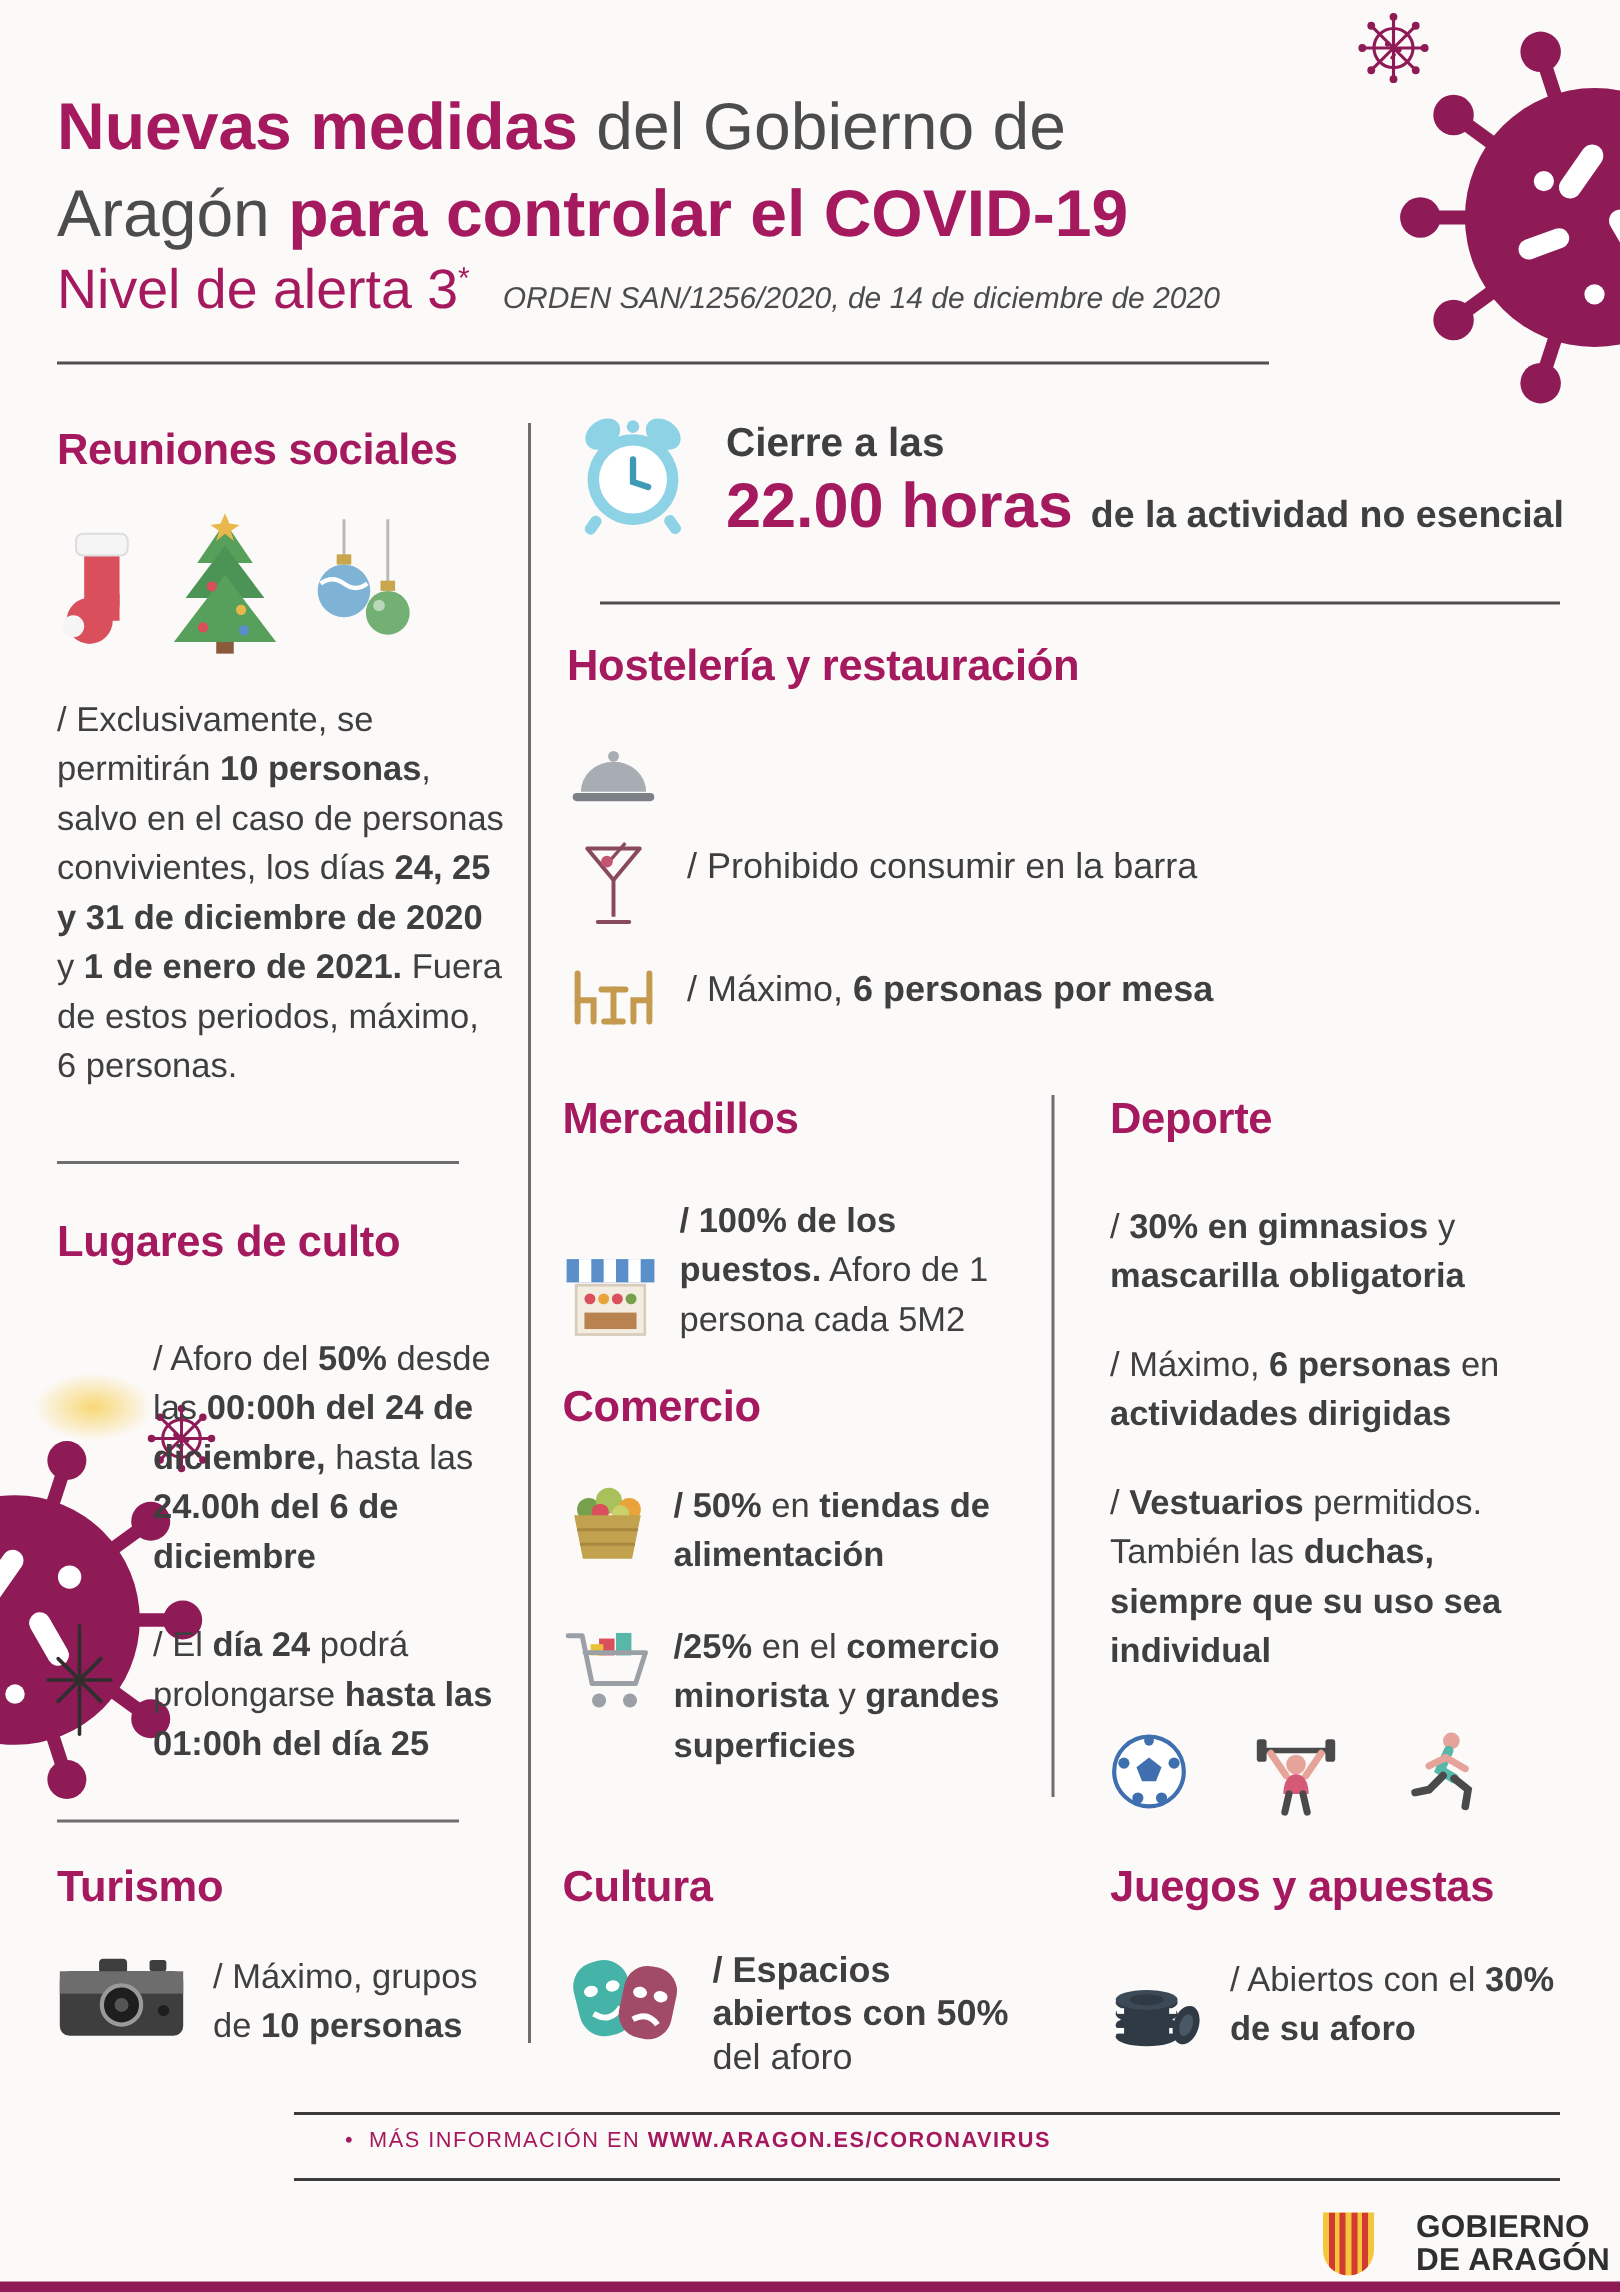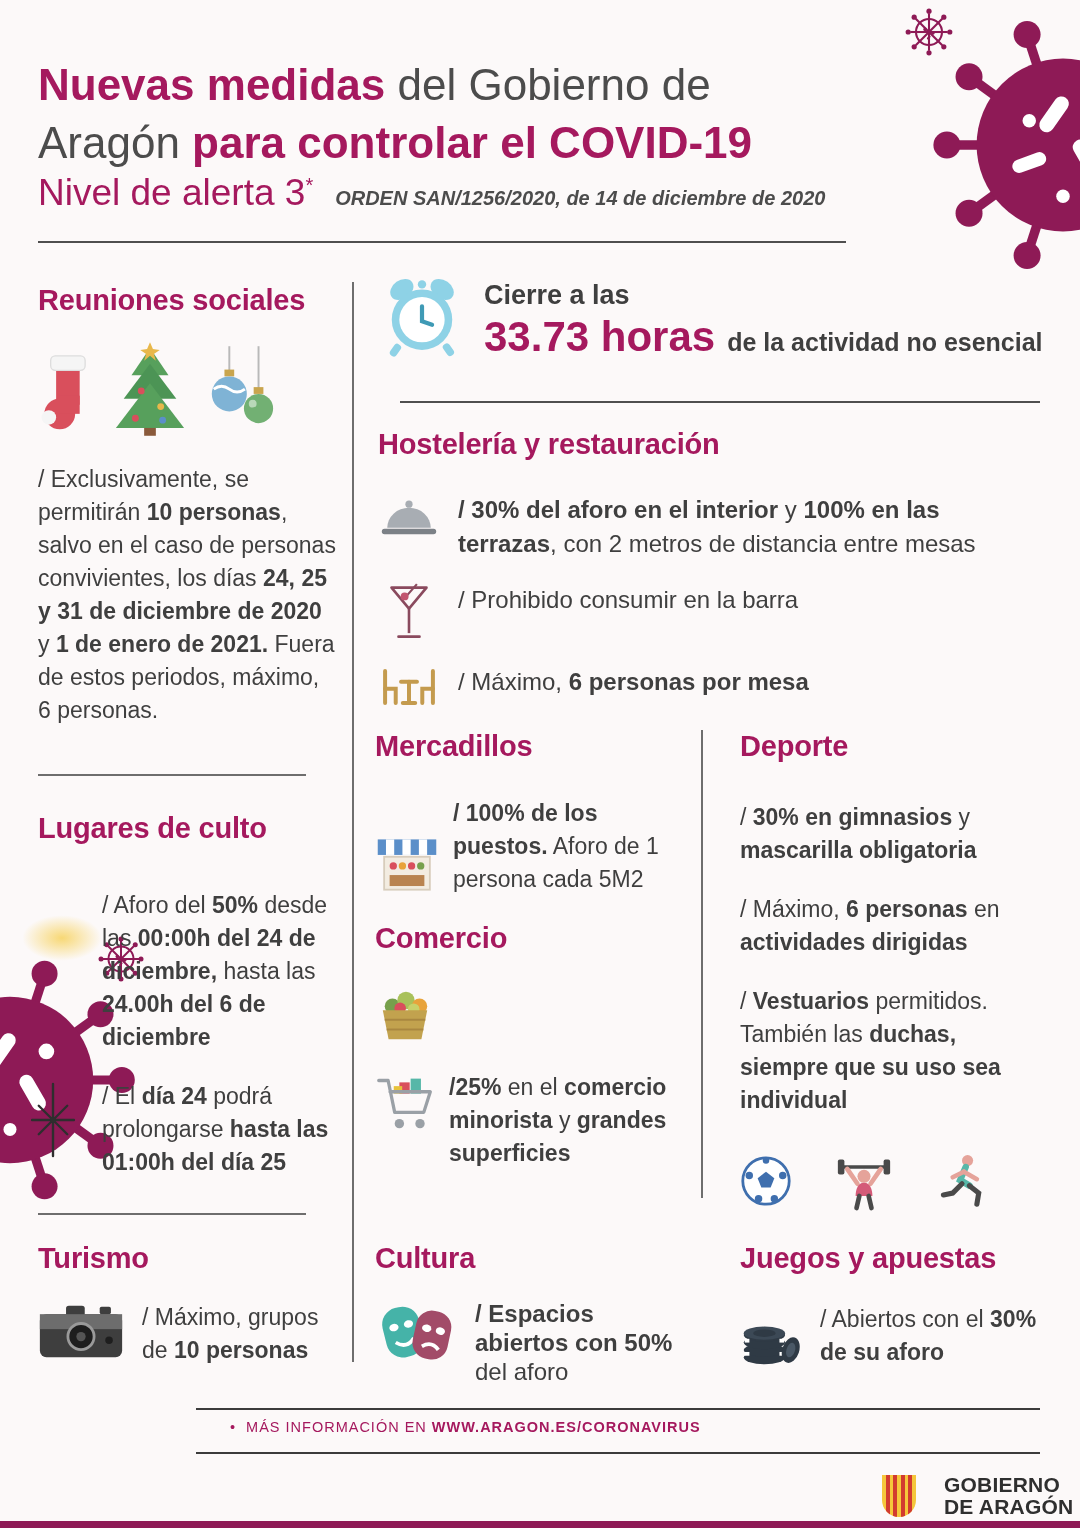--- a/index.html
+++ b/index.html
@@ -14,21 +14,21 @@
   .gray{color:#4c4c4c}
   .hr{position:absolute;height:2px;background:#6e6e6e}
   .vdiv{position:absolute;width:2px;background:#6e6e6e}
   .icn{flex:none;display:flex;justify-content:center}
 
   
   .title{position:absolute;left:38px;top:56px;width:860px;font-size:44px;line-height:58px;font-weight:400}
   .alert-row{position:absolute;left:38px;top:172px;width:1000px;display:flex;align-items:baseline;gap:22px}
   .alert{font-size:37px;color:var(--magenta,#a5195e);font-weight:400}
   .alert sup{font-size:20px}
-  .order{font-size:20px;font-style:italic;font-weight:700;color:#4c4c4c}
+  .order{font-size:20px;font-style:italic;font-weight:400;color:#4c4c4c}
   .hr-header{left:38px;top:241px;width:808px;background:#4f4f4f}
 
   
   .sec-reuniones{left:38px;top:284px;width:300px}
   .xmas-row{margin-top:20px;display:flex;align-items:flex-end;gap:16px;height:100px}
   .sec-reuniones .txt{margin-top:26px}
   .hr-l1{left:38px;top:774px;width:268px}
   .sec-lugares{left:38px;top:812px;width:302px}
   .lug-item{position:relative;padding-left:64px;margin-top:44px}
   .lug-item.second{margin-top:26px}
@@ -260,39 +260,38 @@
       <rect x="14" y="80" width="9" height="16" rx="4" transform="rotate(35 18 88)" fill="#8ed2e6"></rect>
       <rect x="77" y="80" width="9" height="16" rx="4" transform="rotate(-35 81 88)" fill="#8ed2e6"></rect>
       <circle cx="50" cy="10" r="5" fill="#8ed2e6"></circle>
       <circle cx="50" cy="52" r="36" fill="#8ed2e6"></circle>
       <circle cx="50" cy="52" r="27" fill="#fff"></circle>
       <path d="M50 36 L50 54 L62 58" stroke="#3f9ab5" stroke-width="5" fill="none" stroke-linecap="round"></path>
     </svg>
     <div>
       <div class="cierre-l1">Cierre a las</div>
       <div class="cierre-l2">
-        <span class="cierre-time">33.73 horas</span>
+        <span class="cierre-time">22.00 horas</span>
         <span class="cierre-rest">de la actividad no esencial</span>
       </div>
     </div>
   </section>
 
   <div class="hr hr-r1"></div>
 
   <section class="abs sec-hosteleria">
     <h2 class="sec-h">Hostelería y restauración</h2>
     <div class="h-item first">
       <span class="icn">
         <svg width="58" height="46" viewBox="0 0 64 50">
           <circle cx="32" cy="12" r="4" fill="#a8adb3"></circle>
           <path d="M8 38 a24 22 0 0 1 48 0 z" fill="#a8adb3"></path>
           <rect x="2" y="39" width="60" height="6" rx="3" fill="#7c8187"></rect>
         </svg>
       </span>
-      <p class="txt"><span class="b">/ 30% del aforo en el interior</span><span> y </span><span class="b">100% en las terrazas</span><span>, con 2 metros de distancia entre mesas</span></p>
     </div>
     <div class="h-item">
       <span class="icn">
         <svg width="42" height="60" viewBox="0 0 48 66">
           <line x1="33" y1="0" x2="19" y2="16" stroke="#8a4a5e" stroke-width="2.5"></line>
           <path d="M4 4 h40 l-20 24 z" fill="none" stroke="#8a4a5e" stroke-width="3" stroke-linejoin="round"></path>
           <line x1="24" y1="28" x2="24" y2="56" stroke="#8a4a5e" stroke-width="3"></line>
           <line x1="12" y1="60" x2="36" y2="60" stroke="#8a4a5e" stroke-width="3" stroke-linecap="round"></line>
           <circle cx="19" cy="14" r="4.5" fill="#c2556f"></circle>
         </svg>
@@ -346,20 +345,21 @@
           <circle cx="18" cy="20" r="8" fill="#77a04c"></circle>
             <circle cx="32" cy="14" r="9" fill="#a9c15a"></circle>
           <circle cx="46" cy="20" r="8" fill="#e8a33b"></circle>
             <circle cx="26" cy="22" r="6" fill="#d94f5c"></circle>
           <circle cx="40" cy="23" r="6" fill="#c9d16a"></circle>
           <path d="M8 24 h46 l-6 30 h-34 z" fill="#c2a24e"></path>
           <line x1="10" y1="34" x2="52" y2="34" stroke="#a98740" stroke-width="2"></line>
           <line x1="12" y1="44" x2="50" y2="44" stroke="#a98740" stroke-width="2"></line>
         </svg>
       </span>
+      <p class="txt"><span class="b">/ </span><span class="b">50%</span><span> en </span><span class="b">tiendas de alimentación</span></p>
     </div>
     <div class="c-item second">
       <span class="icn">
         <svg width="60" height="64" viewBox="0 0 64 68">
           <rect x="26" y="12" width="11" height="12" fill="#d94f5c"></rect>
           <rect x="38" y="8" width="11" height="16" fill="#57b7a8"></rect>
           <rect x="20" y="16" width="9" height="8" fill="#e8c23b"></rect>
           <g stroke="#9aa0a6" stroke-width="3.5" fill="none" stroke-linecap="round" stroke-linejoin="round">
             <path d="M4 10 h10 l7 34 h31 l7 -22 h-43"></path>
           </g>

